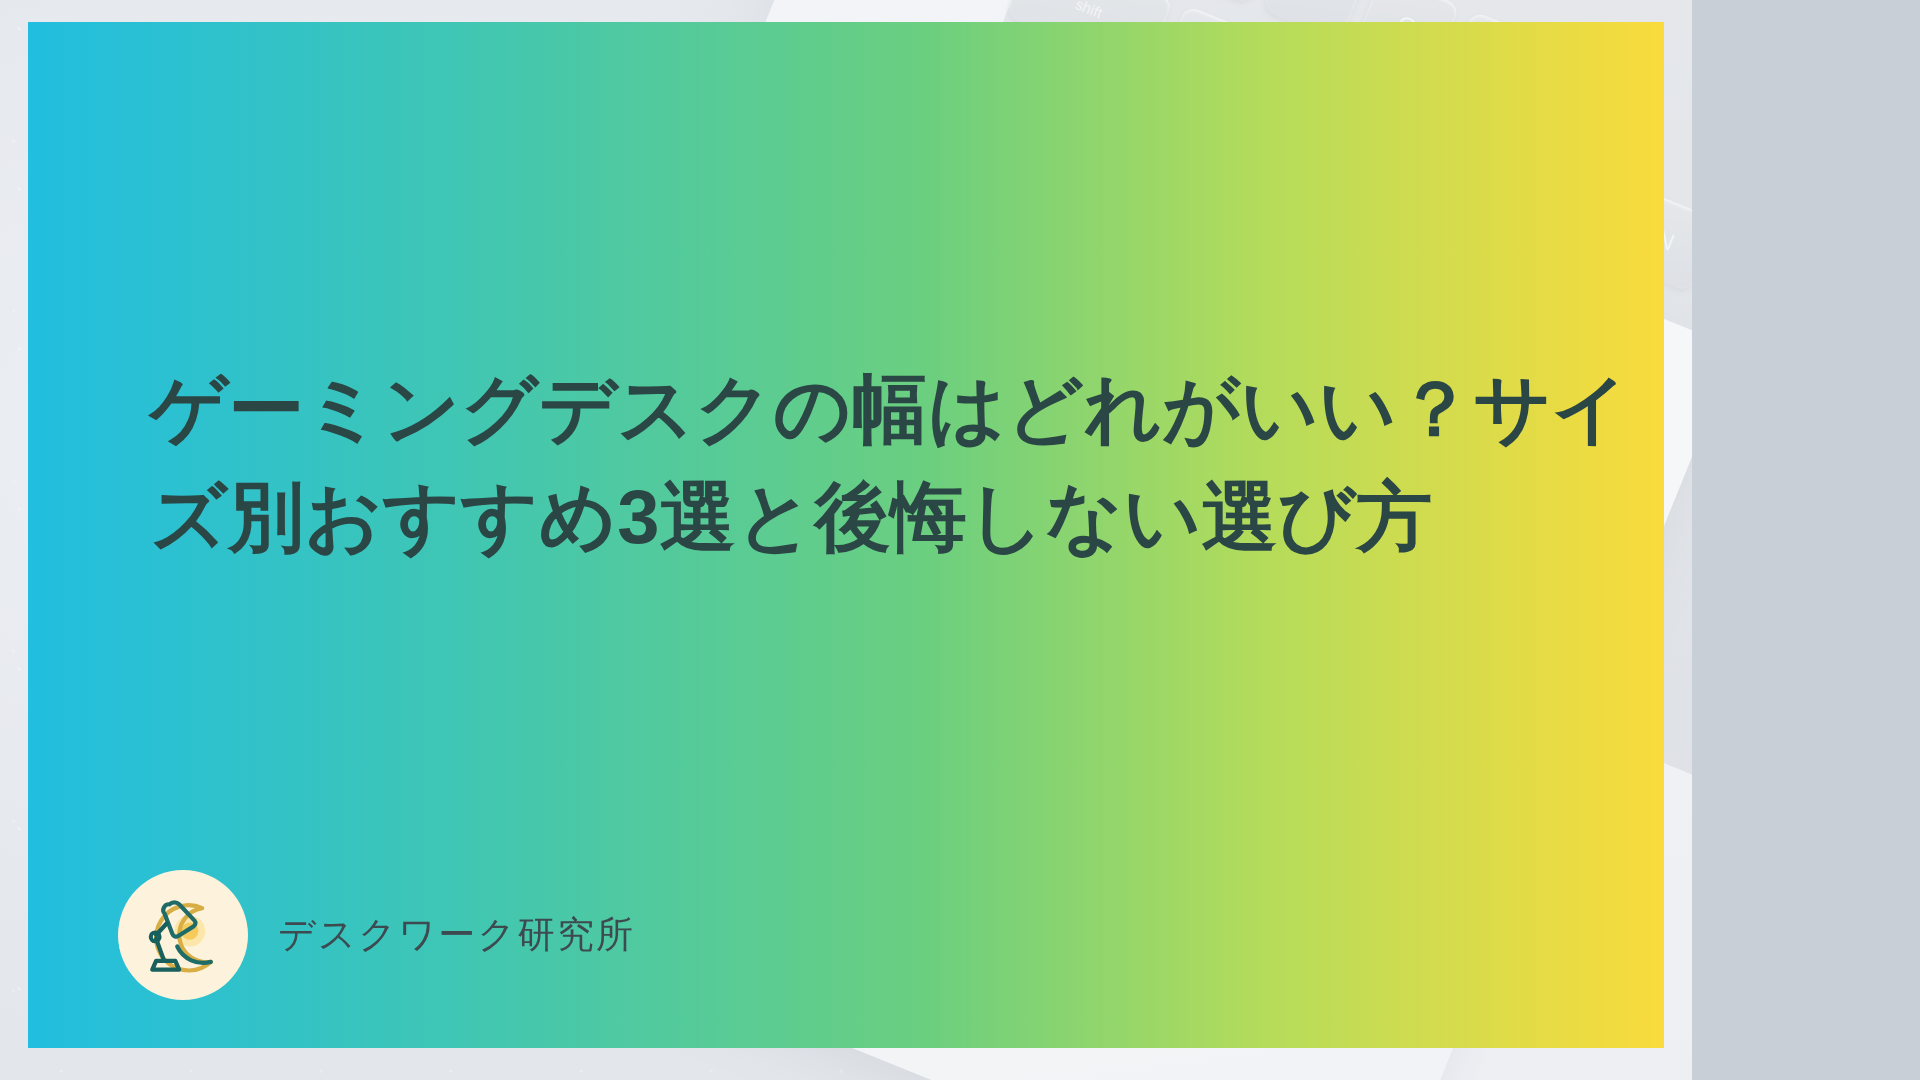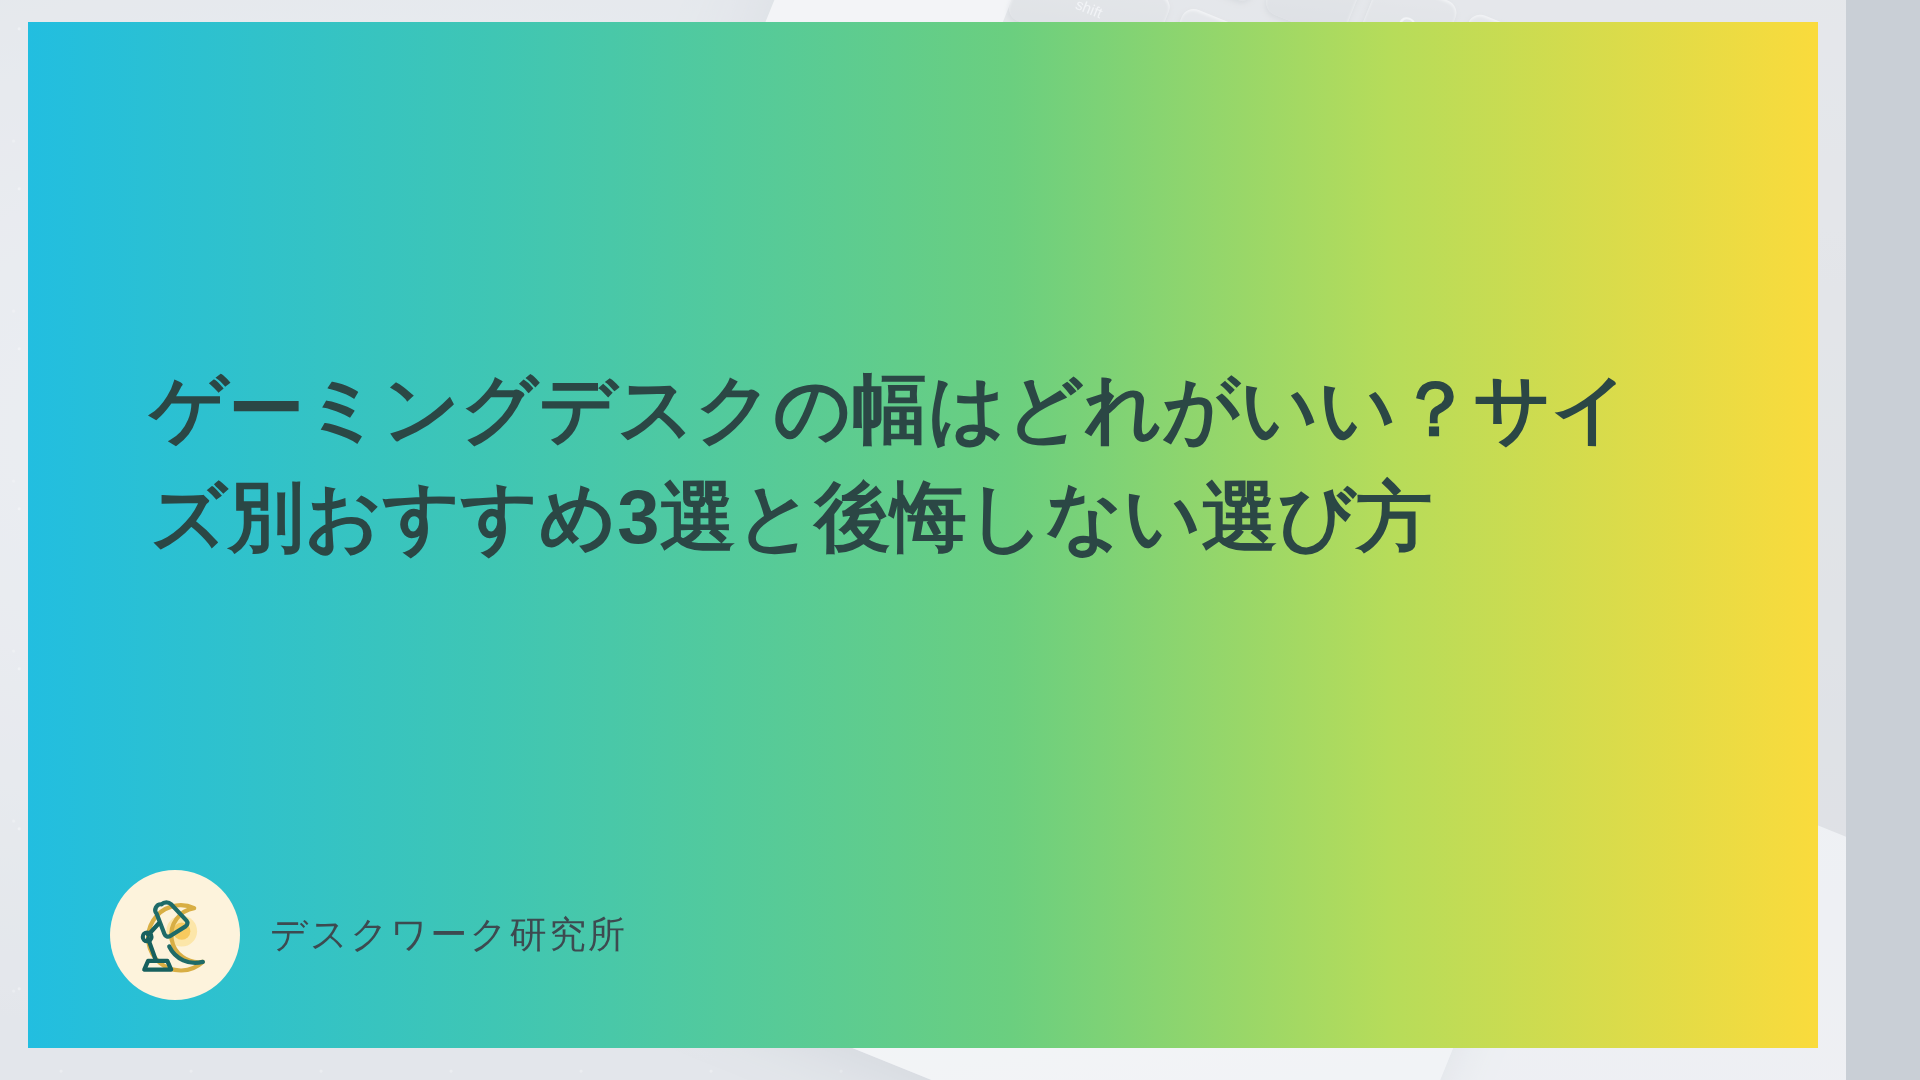--- a/index.html
+++ b/index.html
@@ -8,21 +8,21 @@
   html, body {
     width:1920px; height:1080px;
     overflow:hidden;
     background:#c9cfd6;
     font-family:"Liberation Sans", "DejaVu Sans", sans-serif;
   }
 
   
   .canvas {
     position:relative;
-    width:1846px; height:1080px;
+    width:1692px; height:1080px;
     overflow:hidden;
     background:#f97316;
   }
 
   
   .photo {
     position:absolute; inset:0;
     overflow:hidden;
     background:
       radial-gradient(ellipse 70% 60% at 22% 40%, #e9ecf0 0%, #dfe3e8 45%, #d2d7dd 100%);
@@ -156,21 +156,21 @@
     line-height:1.42;
     letter-spacing:.005em;
     text-align:left;
     font-family:"Liberation Sans", "DejaVu Sans", sans-serif;
     white-space:pre-line;
   }
 
   
   .brand {
     position:absolute;
-    left:110px; bottom:80px;
+    left:118px; bottom:80px;
     display:flex; align-items:center; gap:30px;
   }
   .brand-logo {
     width:130px; height:130px; border-radius:50%;
     background:#fdf3dc;
     display:flex; align-items:center; justify-content:center;
     flex:none;
   }
   .brand-logo svg { width:96px; height:96px; display:block; }
   .brand-name {

